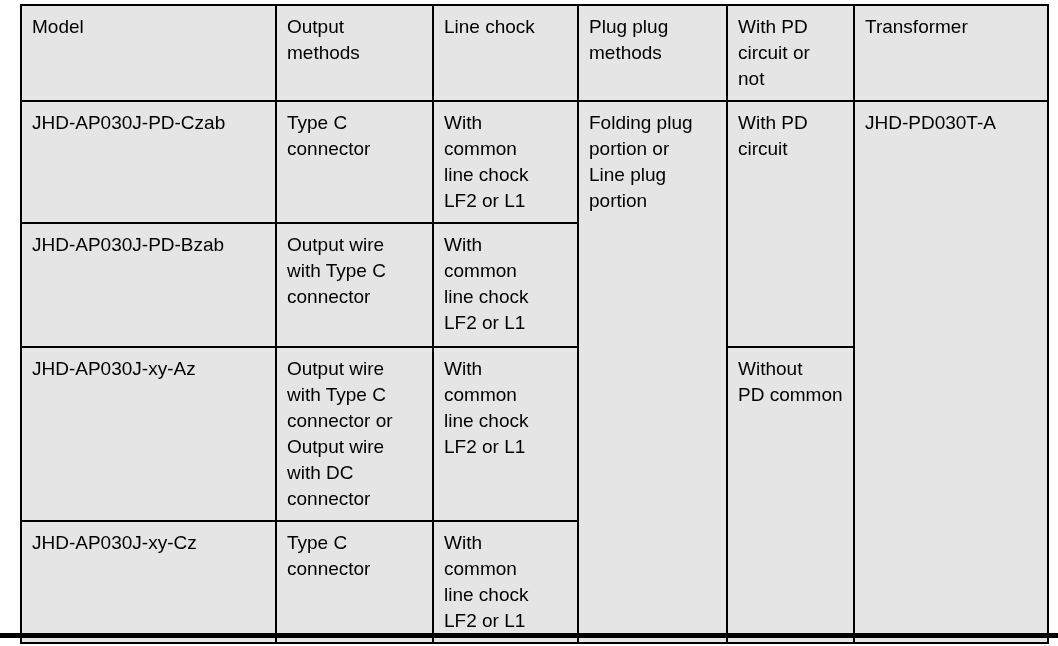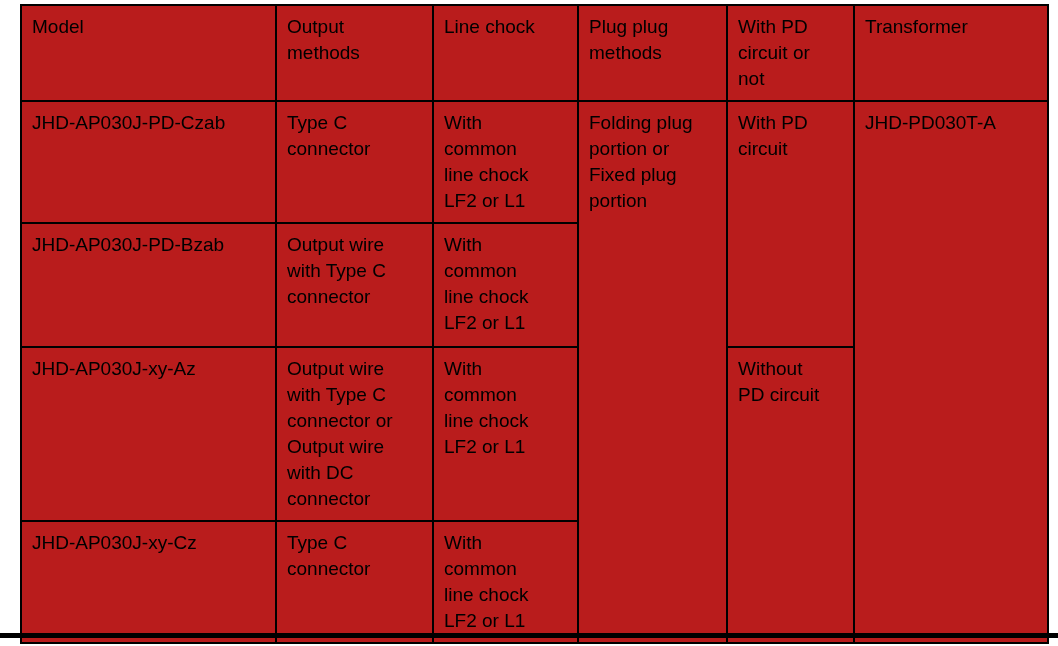--- a/index.html
+++ b/index.html
@@ -24,21 +24,21 @@
   }
   .spec-table td {
     border: 2px solid #000000;
     vertical-align: top;
     padding: 8px 8px 8px 10px;
     font-size: 19px;
     line-height: 26px;
     color: #000000;
     white-space: pre-line;
     overflow: hidden;
-    background: #b91c1c;
+    background: #e5e5e5;
   }
   .bottom-rule {
     position: absolute;
     left: 0;
     top: 633px;
     width: 1058px;
     height: 5px;
     background: #000000;
   }
 </style>
@@ -70,21 +70,21 @@
     <tr style="height:121px">
       <td>JHD-AP030J-PD-Czab</td>
       <td>Type C
 connector</td>
       <td>With
 common
 line chock
 LF2 or L1</td>
       <td rowspan="4">Folding plug
 portion or
-Fixed plug
+Line plug
 portion</td>
       <td rowspan="2">With PD
 circuit</td>
       <td rowspan="4">JHD-PD030T-A</td>
     </tr>
     <tr style="height:124px">
       <td>JHD-AP030J-PD-Bzab</td>
       <td>Output wire
 with Type C
 connector</td>
@@ -99,21 +99,21 @@
 with Type C
 connector or
 Output wire
 with DC
 connector</td>
       <td>With
 common
 line chock
 LF2 or L1</td>
       <td rowspan="2">Without
-PD circuit</td>
+PD common</td>
     </tr>
     <tr style="height:119px">
       <td>JHD-AP030J-xy-Cz</td>
       <td>Type C
 connector</td>
       <td>With
 common
 line chock
 LF2 or L1</td>
     </tr>

